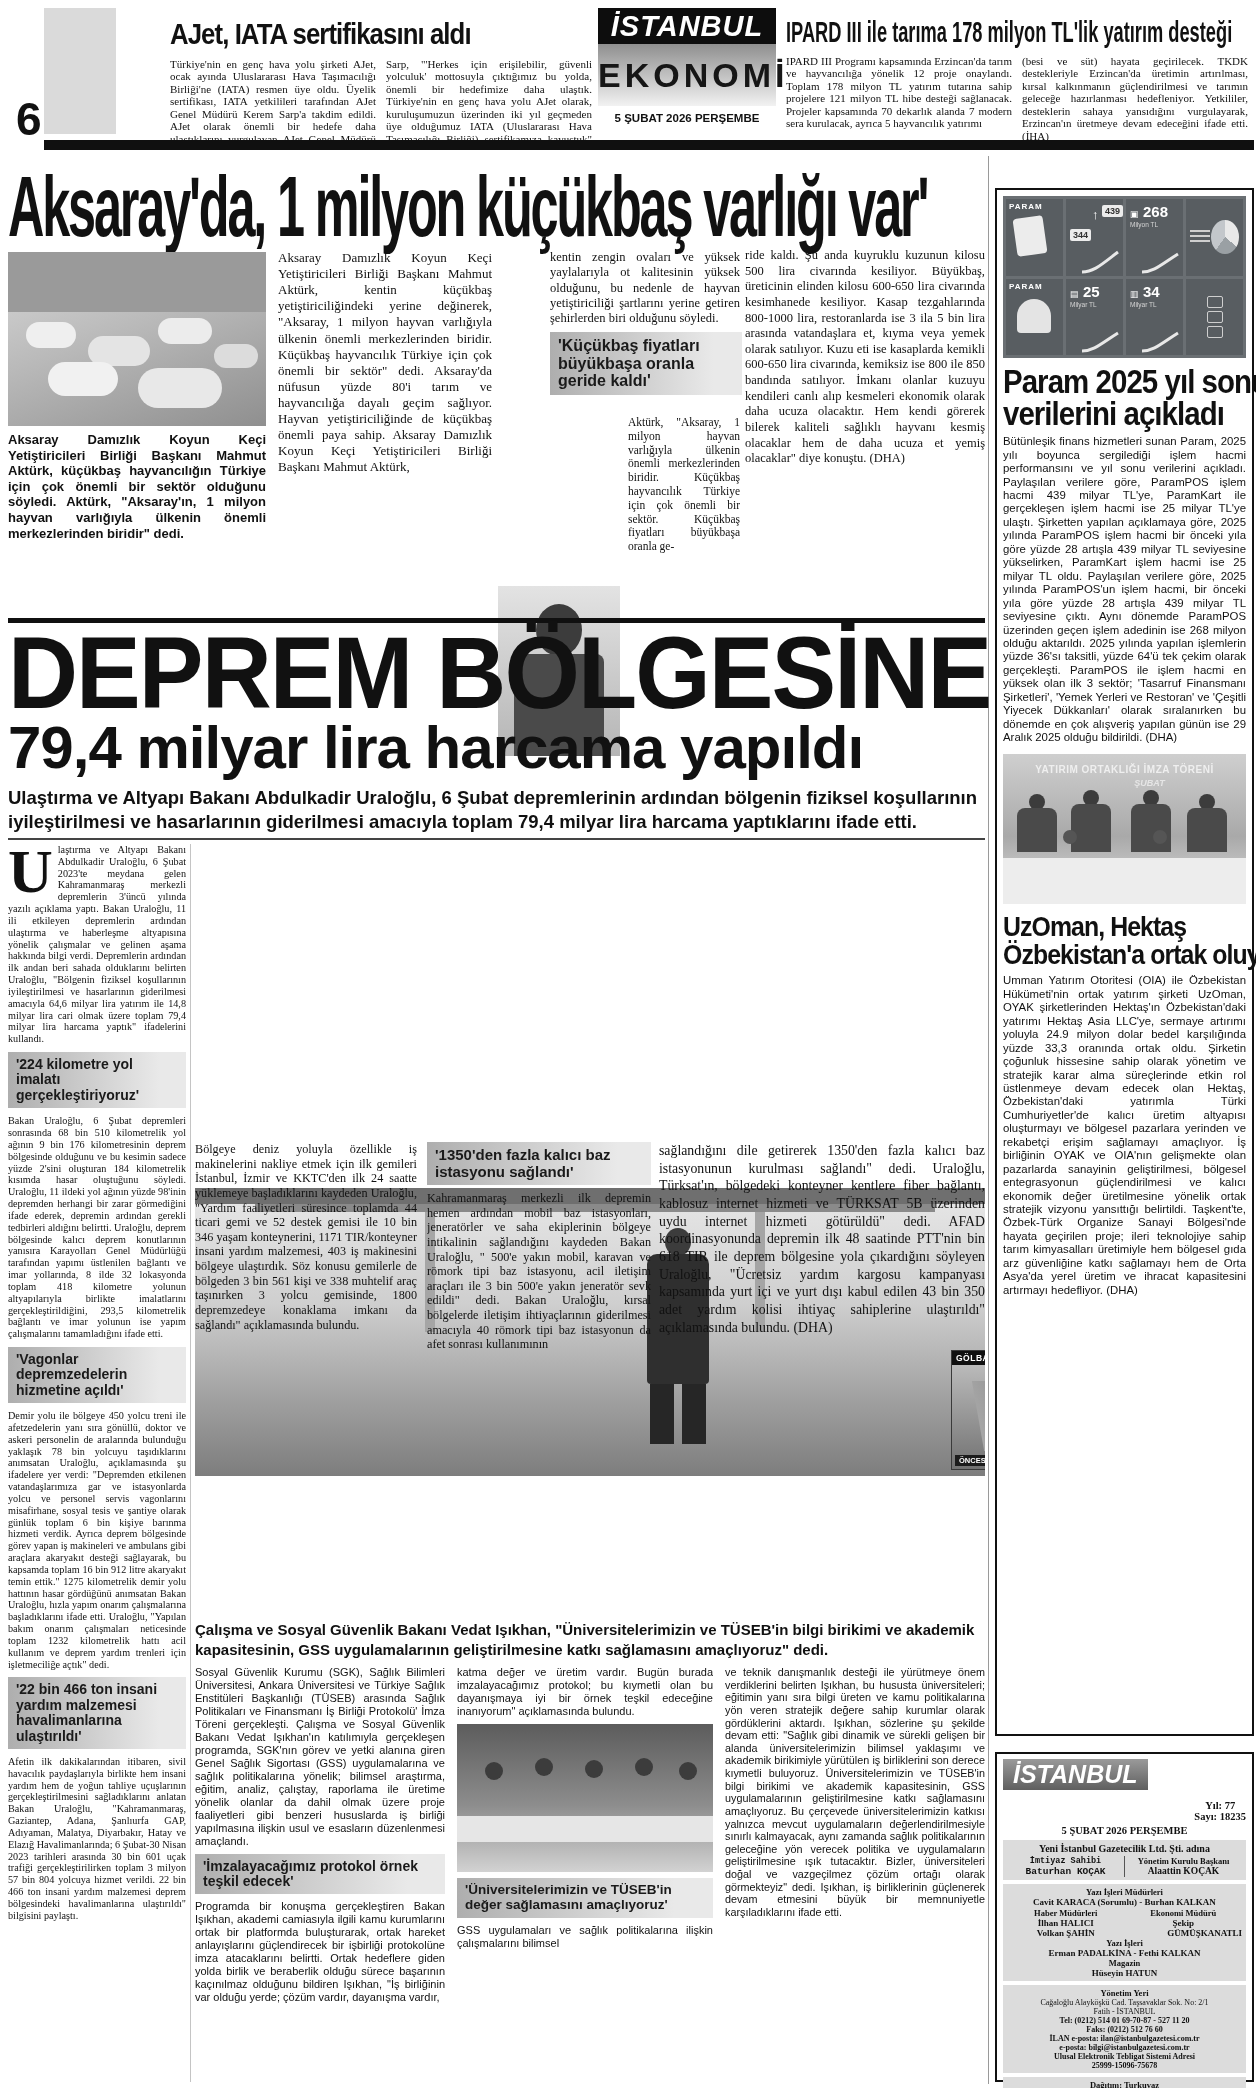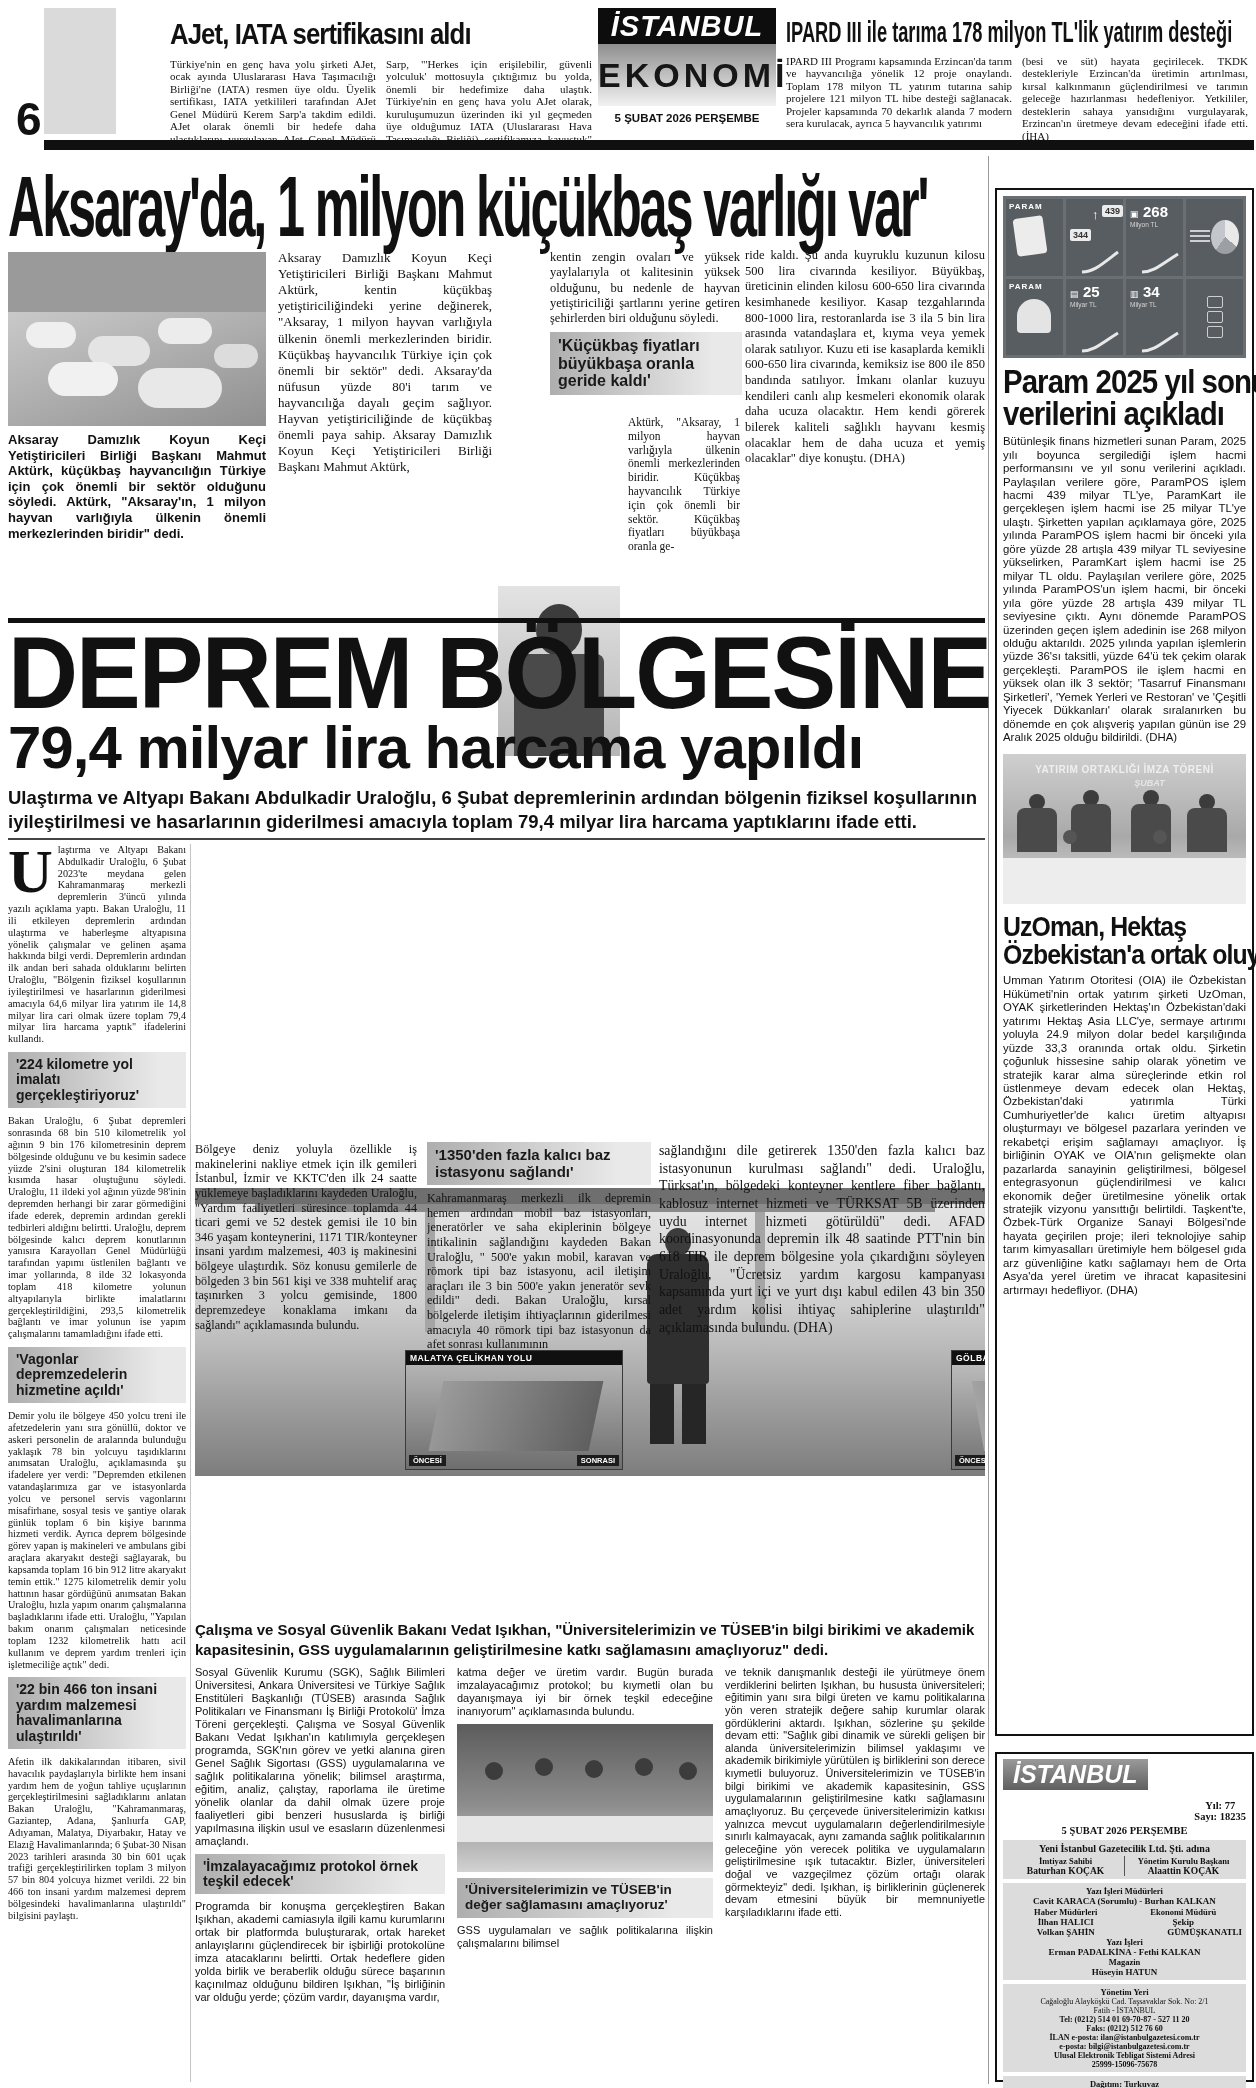--- a/index.html
+++ b/index.html
@@ -120,26 +120,20 @@
 
   <div class="abs photo" style="left:195px;top:844px;width:790px;height:288px;background:linear-gradient(180deg,#e8e8e8 0%,#cfcfcf 40%,#9e9e9e 75%,#7d7d7d 100%);">
     <div class="abs" style="left:0;top:0;width:790px;height:16px;background:#6f6f6f;"></div>
     <div class="abs" style="left:60px;top:16px;width:680px;height:8px;background:#8a8a8a;"></div>
     <div class="abs" style="left:230px;top:24px;width:10px;height:120px;background:#a5a5a5;"></div>
     <div class="abs" style="left:560px;top:24px;width:10px;height:120px;background:#a5a5a5;"></div>
     <div class="head" style="left:470px;top:40px;width:26px;height:28px;"></div>
     <div class="sil" style="left:452px;top:66px;width:62px;height:130px;border-radius:10px 10px 4px 4px;background:#2f2f2f;"></div>
     <div class="abs" style="left:455px;top:196px;width:24px;height:60px;background:#262626;"></div>
     <div class="abs" style="left:487px;top:196px;width:24px;height:60px;background:#262626;"></div>
-    <div class="abs" style="left:210px;top:162px;width:216px;height:118px;background:linear-gradient(180deg,#bdbdbd,#6e6e6e);border:1px solid #3a3a3a;">
-      <div class="sans b" style="background:#101010;color:#fff;font-size:8.5px;padding:2px 4px;letter-spacing:0.5px;">MALATYA ÇELİKHAN YOLU</div>
-      <div class="abs" style="left:30px;top:30px;width:160px;height:70px;background:linear-gradient(100deg,#9b9b9b,#5f5f5f);transform:skewX(-12deg);"></div>
-      <span class="tagchip abs" style="left:3px;bottom:3px;">ÖNCESİ</span>
-      <span class="tagchip abs" style="right:3px;bottom:3px;">SONRASI</span>
-    </div>
     <div class="abs" style="left:756px;top:162px;width:216px;height:118px;background:linear-gradient(180deg,#c4c4c4,#727272);border:1px solid #3a3a3a;">
       <div class="sans b" style="background:#101010;color:#fff;font-size:8.5px;padding:2px 4px;letter-spacing:0.5px;">GÖLBAŞI ADIYAMAN YOLU</div>
       <div class="abs" style="left:26px;top:30px;width:160px;height:70px;background:linear-gradient(80deg,#a8a8a8,#565656);transform:skewX(10deg);"></div>
       <span class="tagchip abs" style="left:3px;bottom:3px;">ÖNCESİ</span>
 
     </div>
   </div>
 
   <div class="abs serif just" style="left:195px;top:1142px;width:222px;font-size:12.2px;line-height:1.2;height:300px;overflow:hidden;">Bölgeye deniz yoluyla özellikle iş makinelerini nakliye etmek için ilk gemileri İstanbul, İzmir ve KKTC'den ilk 24 saatte yüklemeye başladıklarını kaydeden Uraloğlu, "Yardım faaliyetleri süresince toplamda 44 ticari gemi ve 52 destek gemisi ile 10 bin 346 yaşam konteynerini, 1171 TIR/konteyner insani yardım malzemesi, 403 iş makinesini bölgeye ulaştırdık. Söz konusu gemilerle de bölgeden 3 bin 561 kişi ve 338 muhtelif araç taşınırken 3 yolcu gemisinde, 1800 depremzedeye konaklama imkanı da sağlandı" açıklamasında bulundu.</div>
 
@@ -267,21 +261,21 @@
       <div style="text-align:center;margin-top:41px;">
         <div class="b" style="font-size:10.5px;">Yıl: 77</div>
         <div class="b" style="font-size:10.5px;">Sayı: 18235</div>
       </div>
     </div>
     <div class="b" style="text-align:center;font-size:10.5px;margin-top:3px;">5 ŞUBAT 2026 PERŞEMBE</div>
 
     <div class="kbox">
       <div class="b" style="font-size:10px;">Yeni İstanbul Gazetecilik Ltd. Şti. adına</div>
       <div style="display:flex;margin-top:2px;">
-        <div style="width:50%;border-right:1.5px solid #555;">
+        <div style="width:50%;border-right:1.5px solid #555;font-family:Liberation Mono, monospace;">
           <div class="klabel" style="font-size:8.5px;">İmtiyaz Sahibi</div>
           <div class="b" style="font-size:9.5px;">Baturhan KOÇAK</div>
         </div>
         <div style="width:50%;">
           <div class="klabel" style="font-size:8.5px;">Yönetim Kurulu Başkanı</div>
           <div class="b" style="font-size:9.5px;">Alaattin KOÇAK</div>
         </div>
       </div>
     </div>
 

